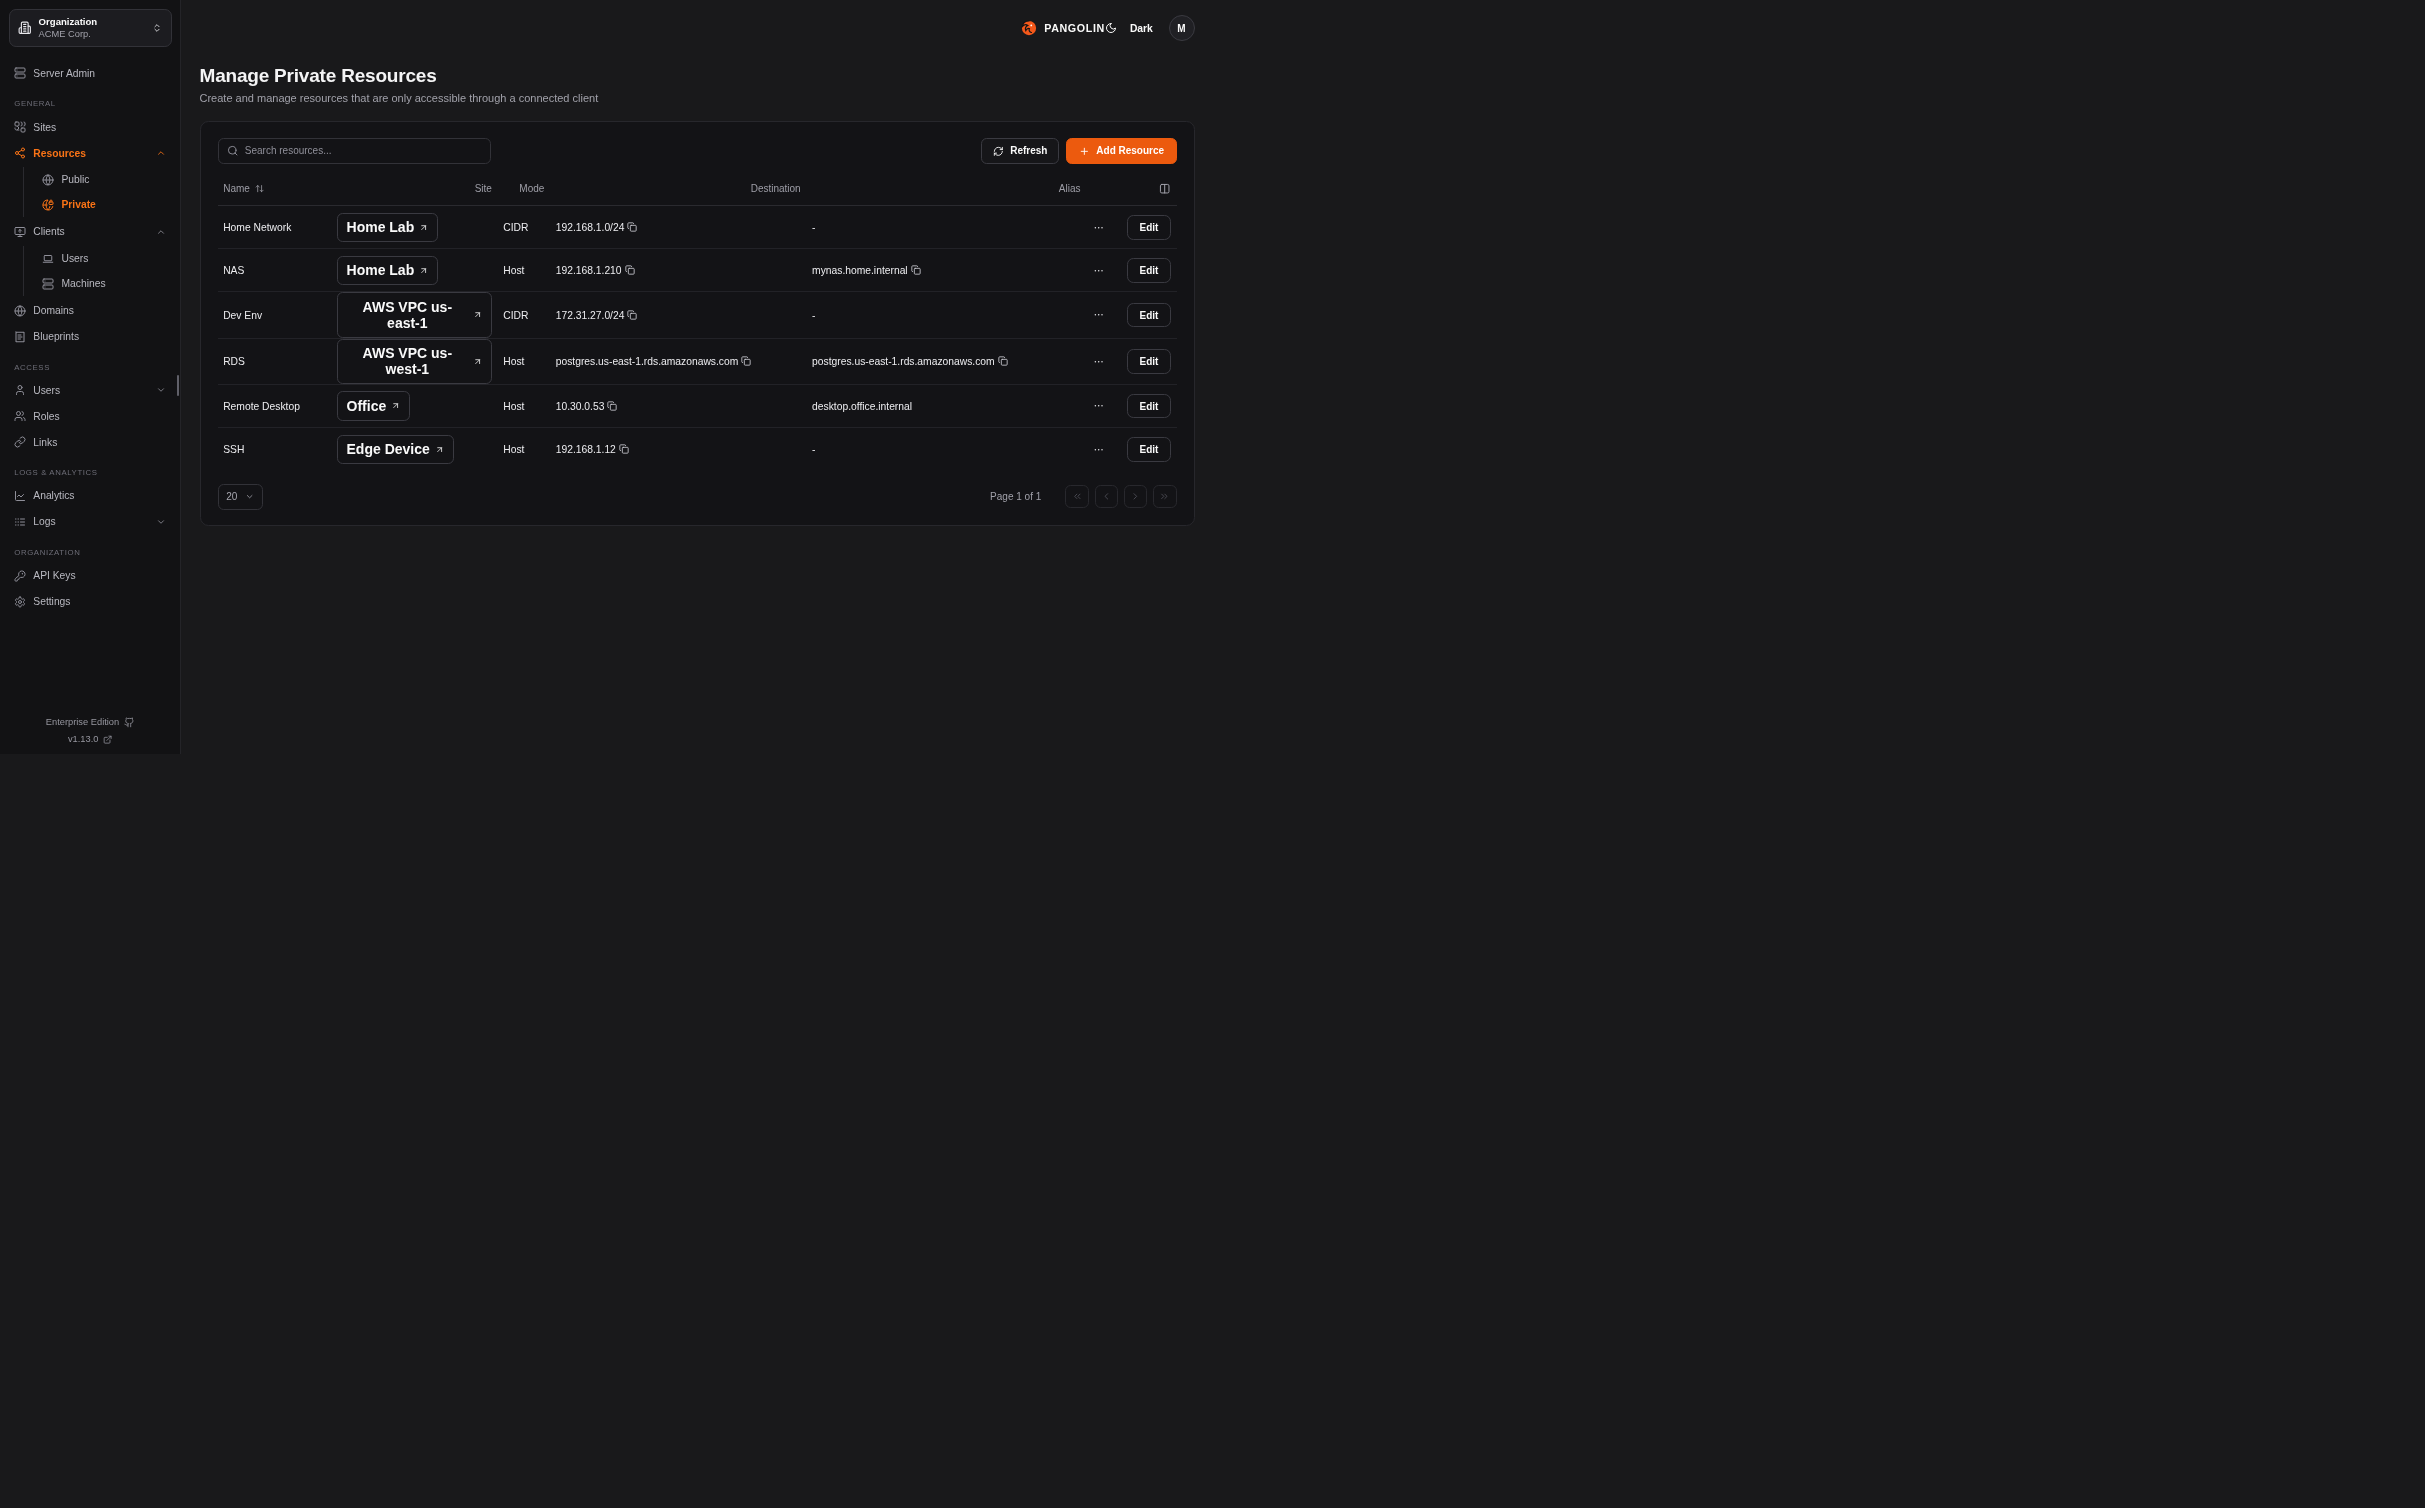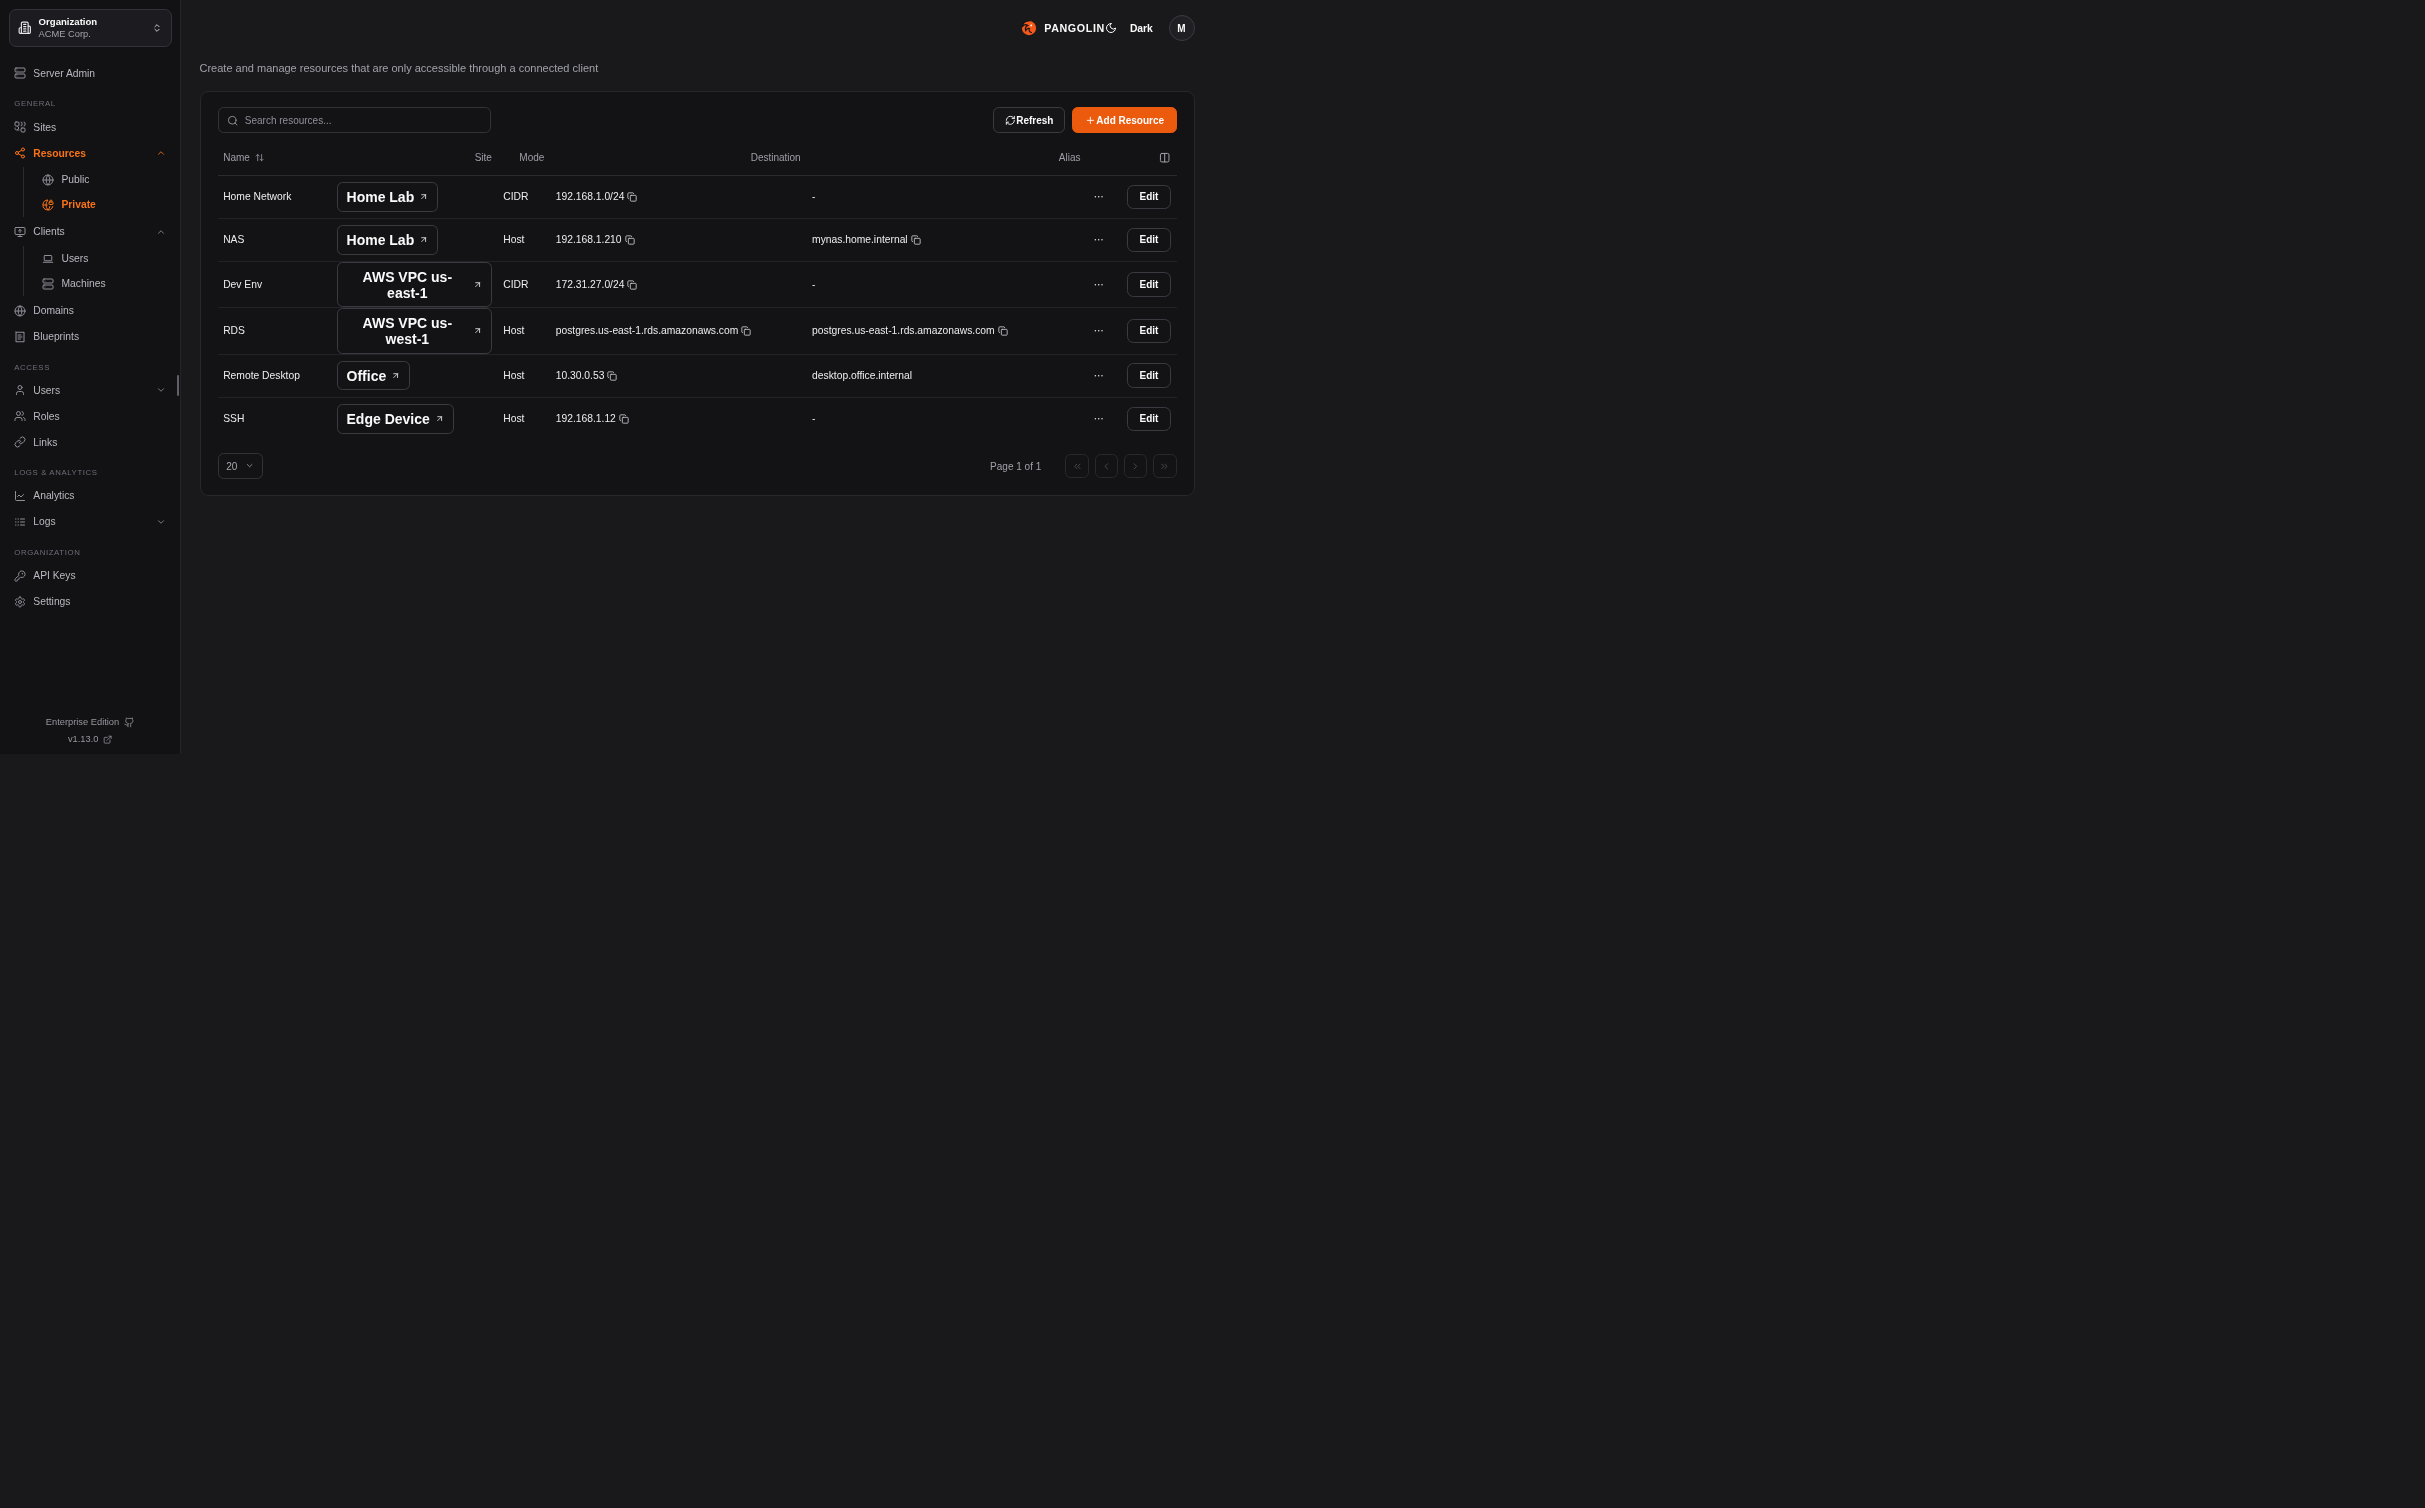--- a/index.html
+++ b/index.html
@@ -51,21 +51,21 @@
   .page-title{font-size:19px;font-weight:800;letter-spacing:-0.2px;margin-top:8.5px}
   .page-sub{font-size:11px;color:#a1a1aa;margin-top:5.7px}
 
   .card{margin-top:17px;background:#131316;border:0.7px solid #27272c;border-radius:8.5px;padding:15.7px 17px}
   .toolbar{display:flex;align-items:center}
   .search{display:flex;align-items:center;gap:6.4px;width:273px;height:26px;border:0.7px solid #323238;
     border-radius:5.7px;padding:0 8.5px;color:#8f8f99}
   .search input{background:none;border:none;outline:none;color:#e4e4e7;font-size:10px;width:100%;font-family:inherit}
   .search input::placeholder{color:#8f8f99}
   .toolbar .spacer{flex:1}
-  .btn{display:flex;align-items:center;gap:1px;height:26px;border-radius:5.7px;font-size:10px;font-weight:600;
+  .btn{display:flex;align-items:center;gap:7px;height:26px;border-radius:5.7px;font-size:10px;font-weight:600;
     cursor:pointer;font-family:inherit}
   .btn-outline{background:#161619;border:0.7px solid #3a3a41;color:#fafafa;padding:0 10.7px;margin-right:7.1px}
   .btn-primary{background:#ec5a0e;border:0.7px solid #ec5a0e;color:#fff;padding:0 11.4px}
 
   table{width:100%;border-collapse:collapse;margin-top:13px}
   th{font-size:10px;font-weight:500;color:#9e9ea7;text-align:right;padding:5.7px 5.7px 11.4px}
   th .th-wrap{display:flex;align-items:center;gap:5px}
   thead tr{border-bottom:0.7px solid #2a2a2f}
   tbody tr + tr td{border-top:0.7px solid #222227}
   td{height:43px;padding:0 5.7px;font-size:10.3px;color:#ededf0;vertical-align:middle}
@@ -324,20 +324,21 @@
               <path d="M12 3a6 6 0 0 0 9 9 9 9 0 1 1-9-9Z"></path>
             </svg>
           <span>Dark</span>
         </button>
         <div class="avatar">
             <span>M</span>
           </div>
       </div>
     </div>
 
+    <h1 class="page-title">Manage Private Resources</h1>
     <p class="page-sub">Create and manage resources that are only accessible through a connected client</p>
 
     <section class="card">
       <div class="toolbar">
         <div class="search">
           <svg class="ic" width="11.4" height="11.4" viewBox="0 0 24 24">
               <circle cx="11" cy="11" r="8"></circle>
               <path d="m21 21-4.3-4.3"></path>
             </svg>
           <input placeholder="Search resources..." style="">

